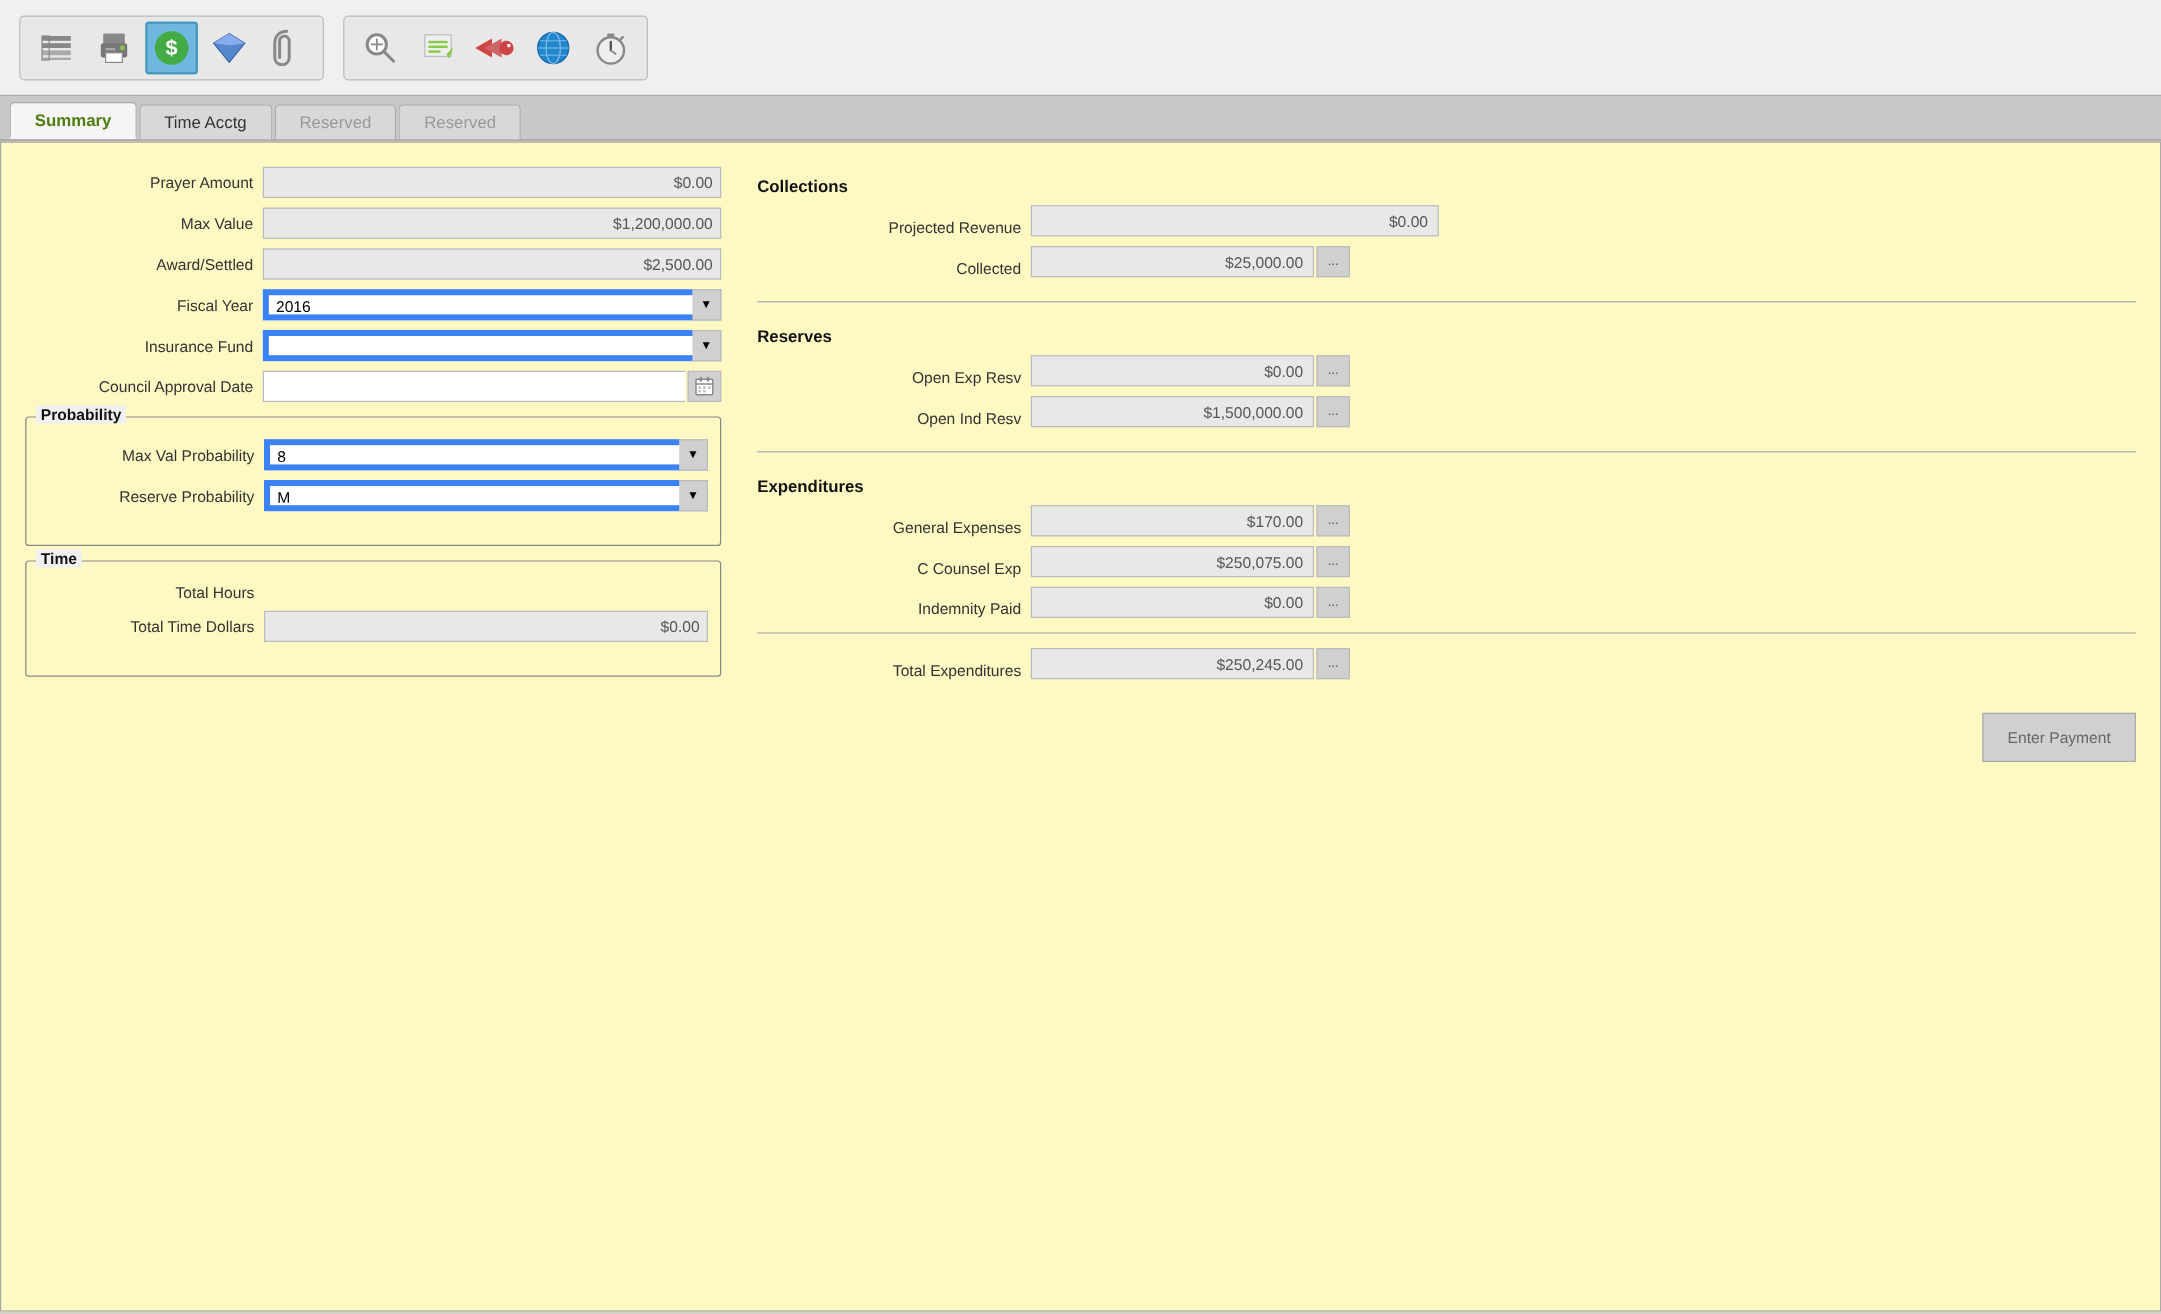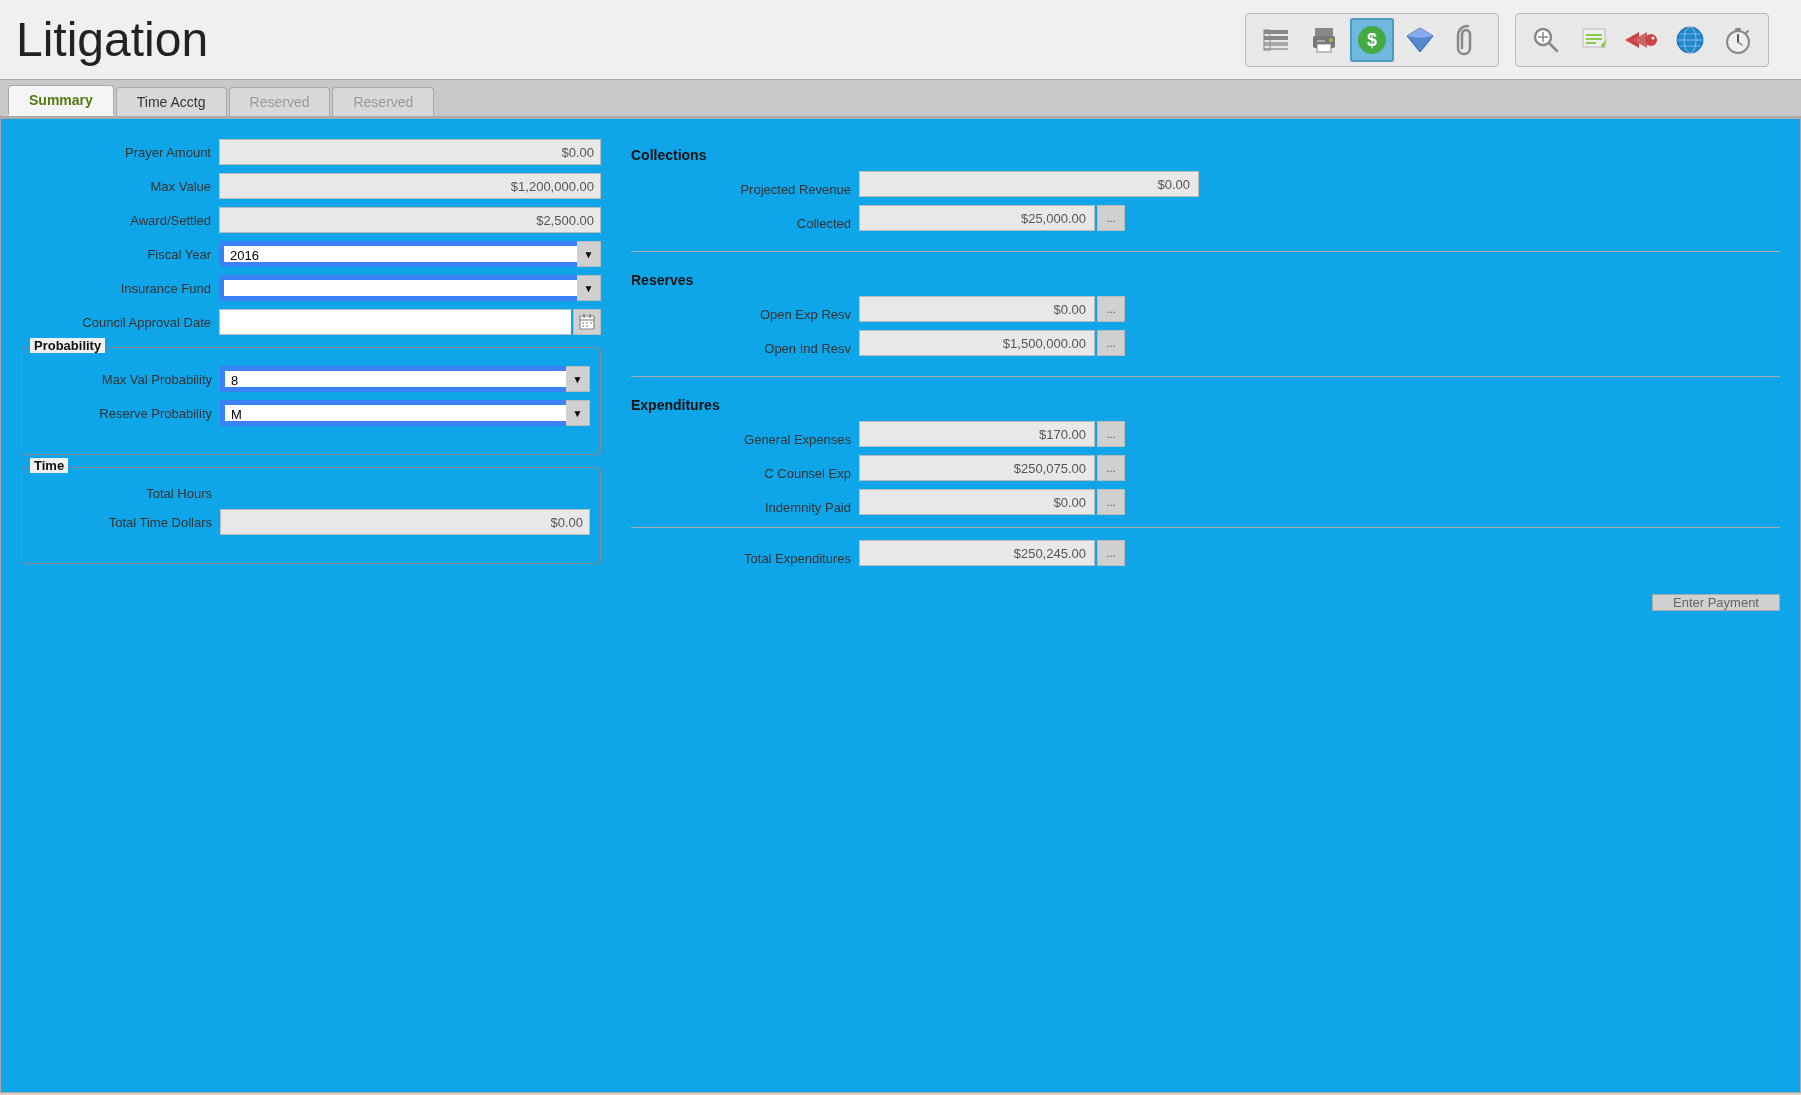--- a/index.html
+++ b/index.html
@@ -83,21 +83,21 @@
       border-bottom: 2px solid #f5f5f5;
       color: #4d7c0f;
     }
     .tab.disabled {
       color: #999;
       cursor: default;
     }
 
     
     .main-content {
-      background: #0ea5e9;
+      background: #fef9c3;
       border: 1px solid #aaa;
       margin: 0;
       padding: 20px;
       min-height: 975px;
       display: flex;
       gap: 30px;
     }
 
     
     .left-panel {
@@ -267,39 +267,38 @@
       cursor: pointer;
       font-size: 11px;
       margin-left: 2px;
       flex-shrink: 0;
       color: #555;
     }
 
     .enter-payment-btn {
       background: #d0d0d0;
       border: 1px solid #aaa;
-      padding: 0 20px;
+      padding: 12px 20px;
       font-size: 13px;
       cursor: pointer;
       color: #666;
       margin-top: 20px;
       align-self: flex-end;
     }
 
     .bottom-section {
       display: flex;
       flex-direction: column;
       align-items: flex-end;
     }
   </style>
 </head>
 <body>
 
 <div class="header">
-  <h1 class="app-title">Litigation</h1>
 
   <div class="toolbar-group">
 
     <button class="toolbar-btn" title="List View">
       <svg width="28" height="24" viewBox="0 0 28 24">
         <rect x="2" y="2" width="24" height="4" fill="#888"></rect>
         <rect x="2" y="8" width="24" height="4" fill="#888"></rect>
         <rect x="2" y="14" width="24" height="4" fill="#aaa"></rect>
         <rect x="2" y="20" width="24" height="2" fill="#aaa"></rect>
         <rect x="2" y="2" width="6" height="20" fill="none" stroke="#888" stroke-width="1"></rect>

